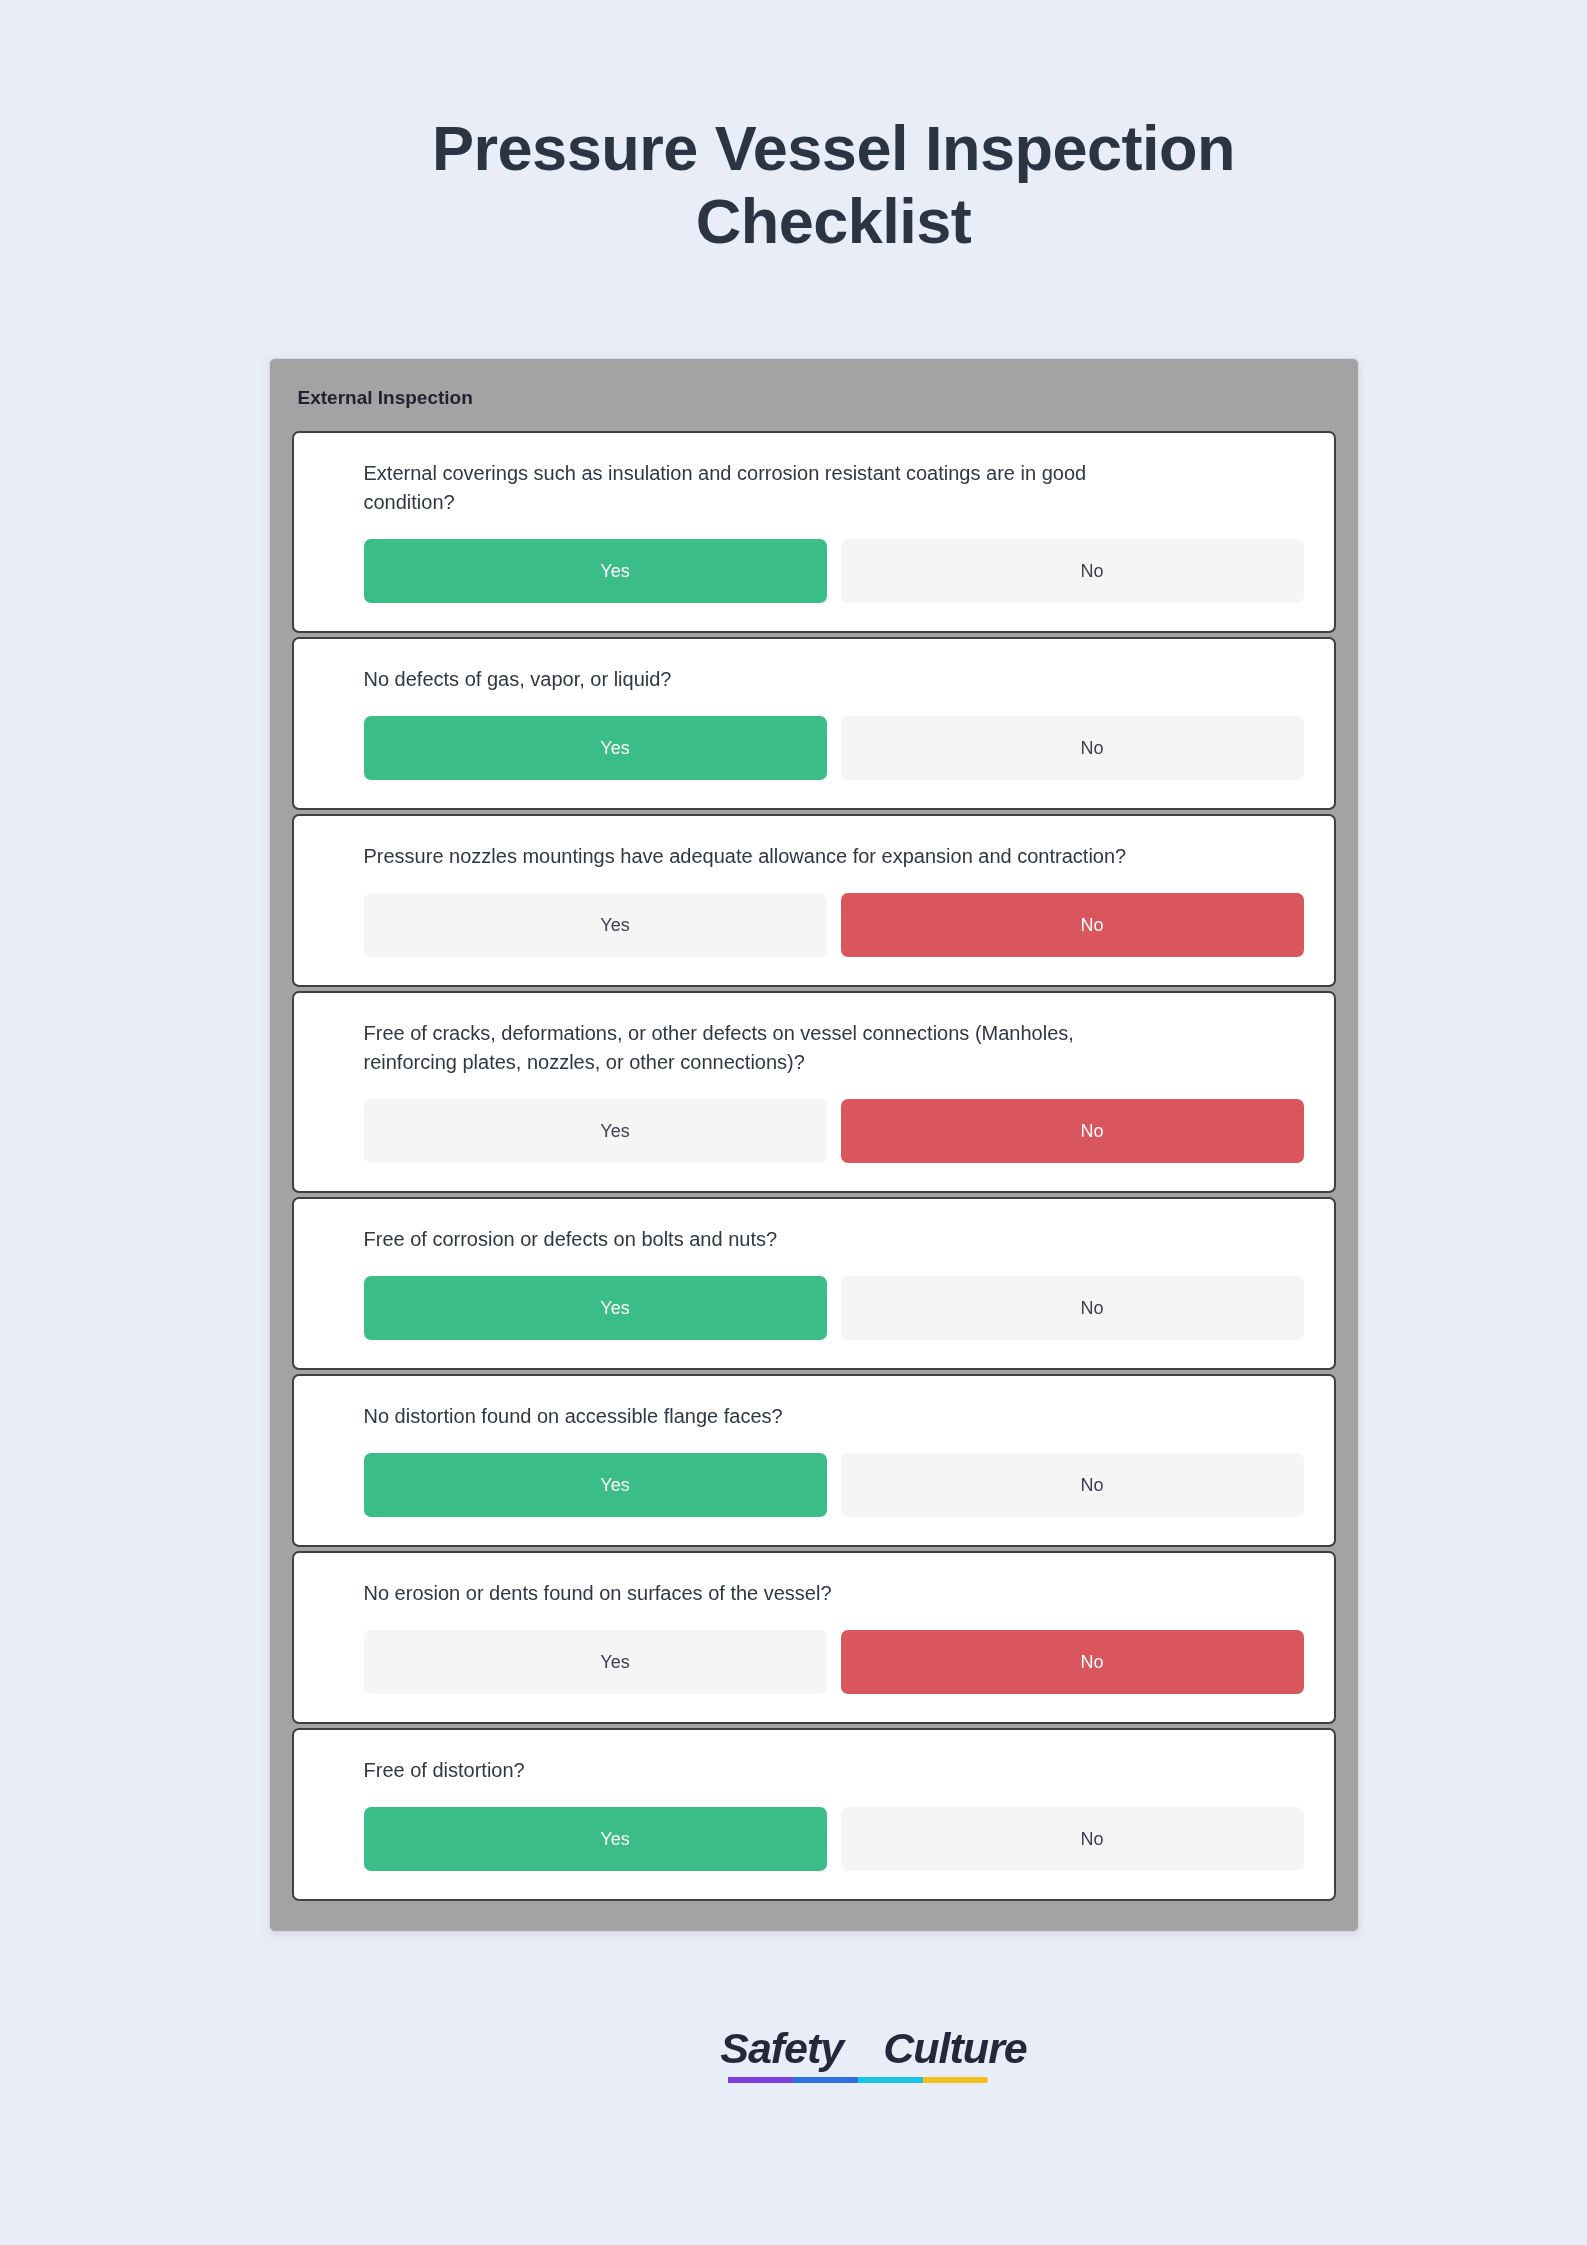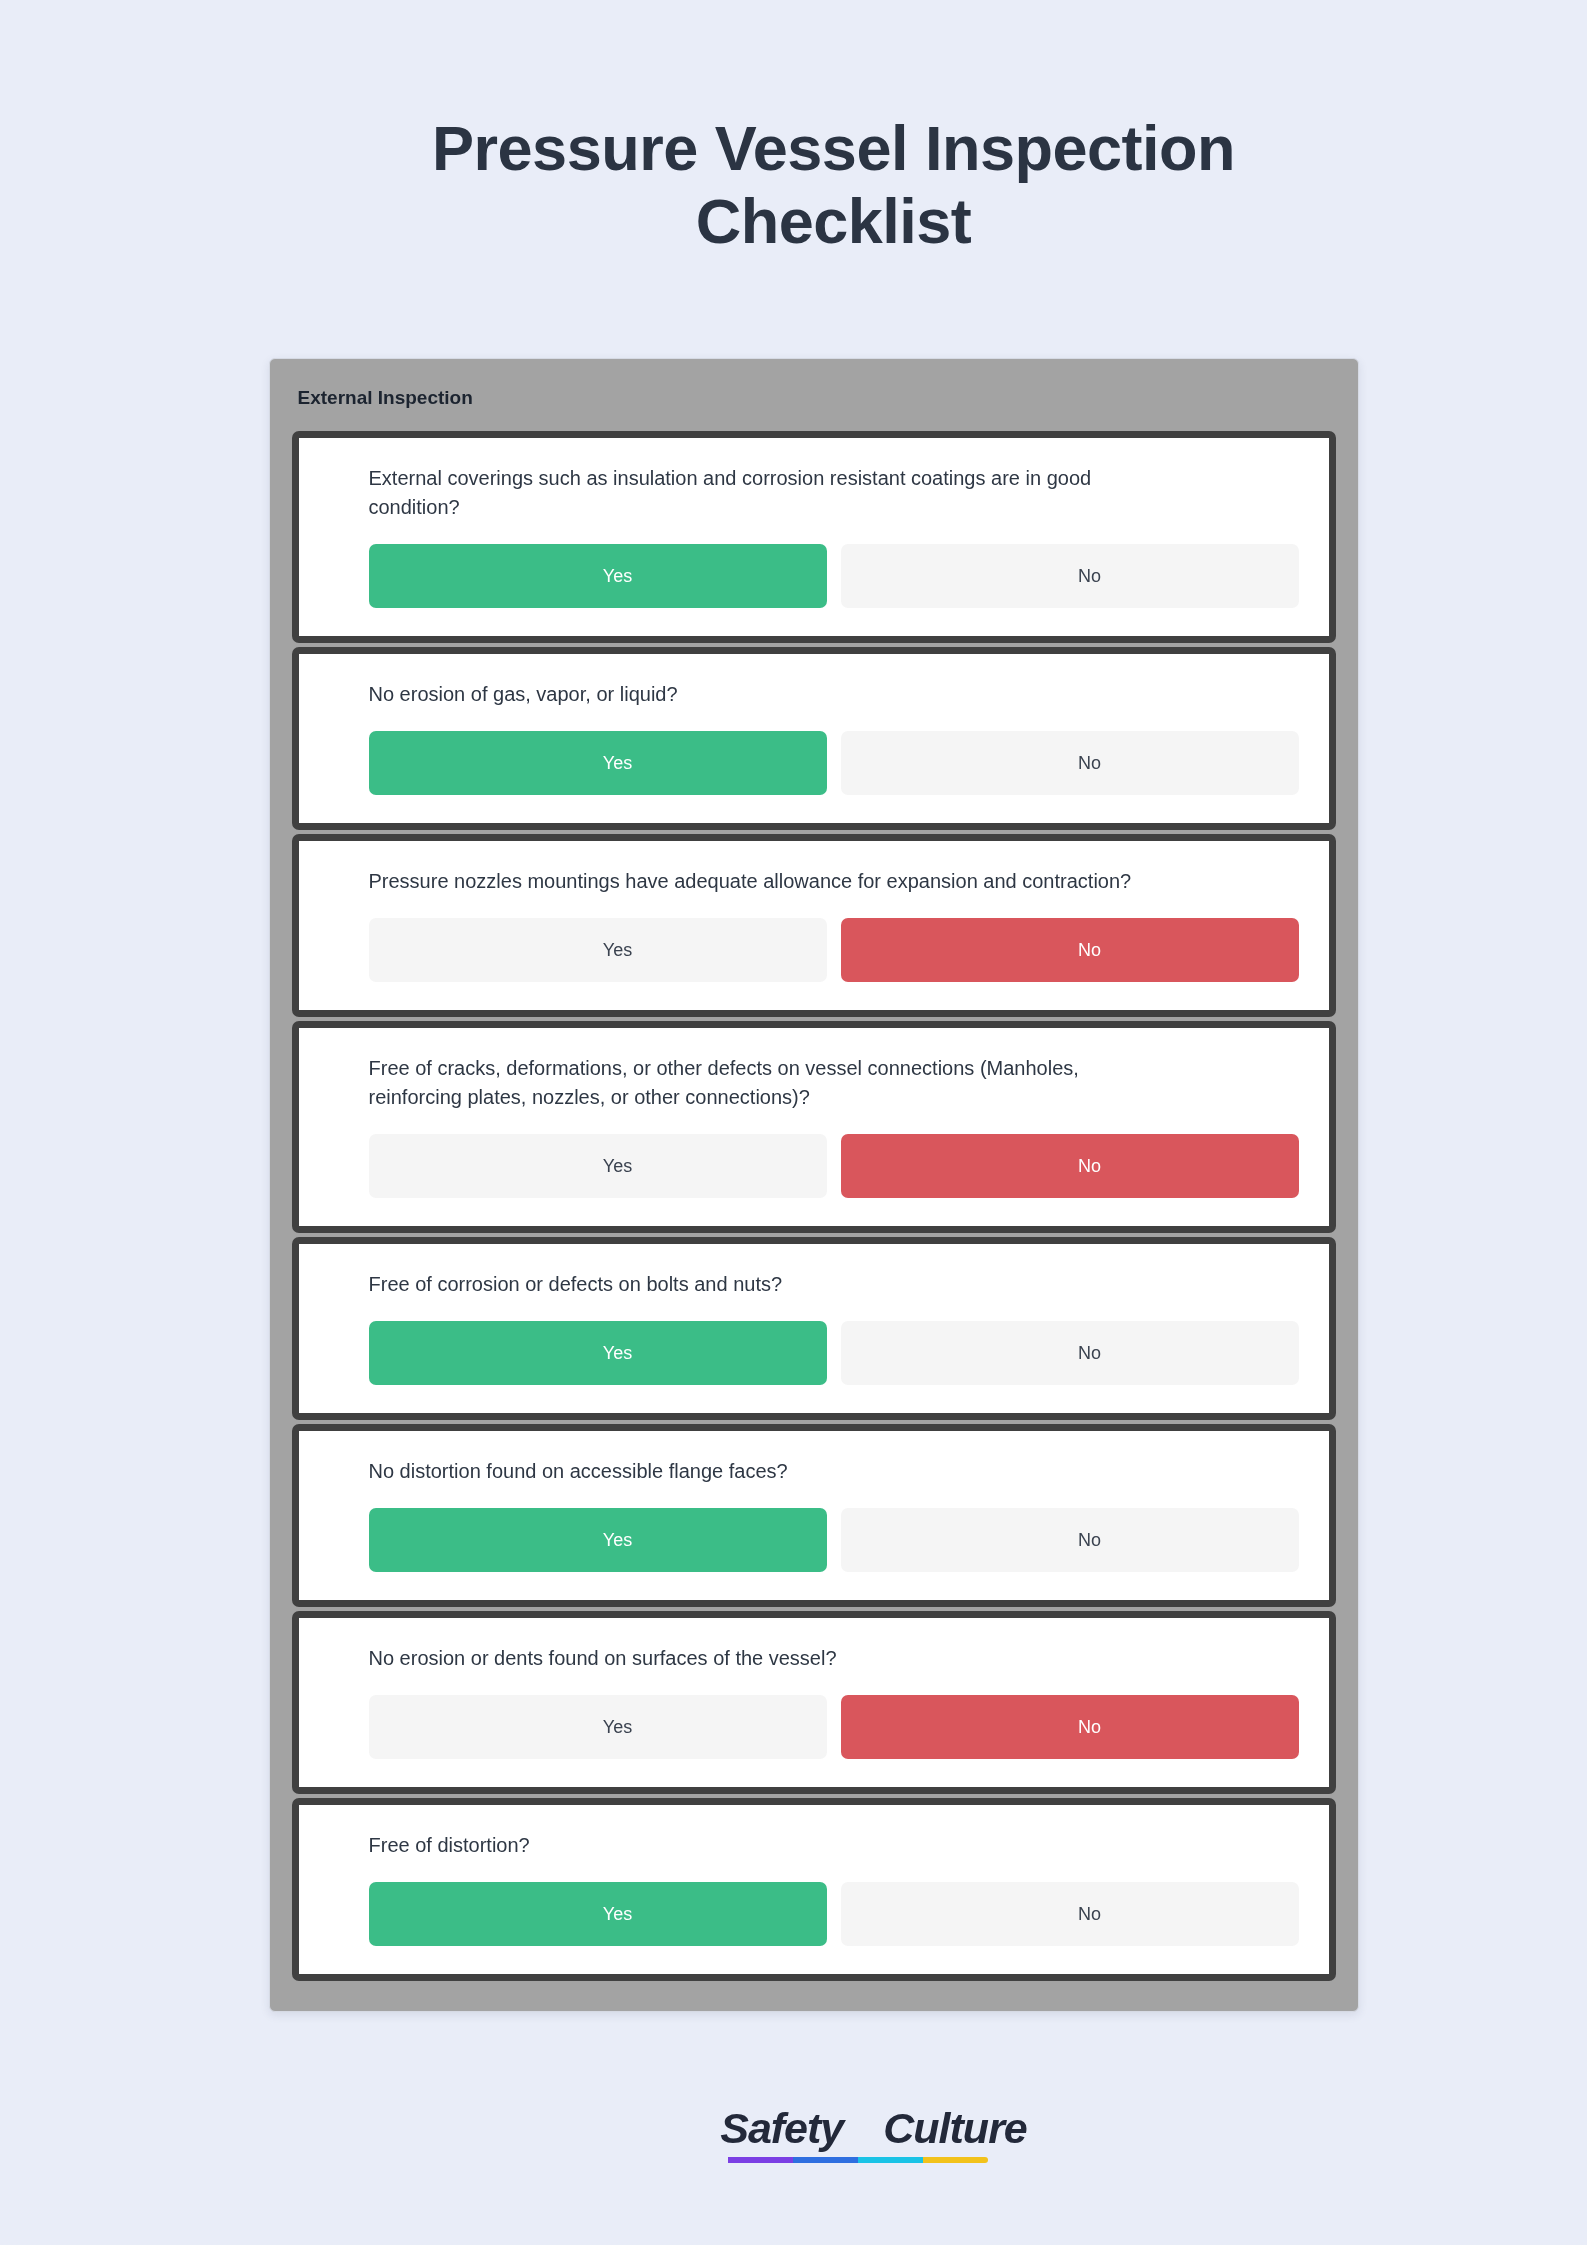--- a/index.html
+++ b/index.html
@@ -41,21 +41,21 @@
     padding: 28px 28px 22px 28px;
     font-size: 19px;
     font-weight: 700;
     color: #1c2430;
   }
   .items {
     padding: 0 4px;
   }
   .item {
     margin: 0 18px 4px 18px;
-    border: 7px solid #404040;
+    border: 2px solid #404040;
     border-radius: 7px;
     background: #fff;
     padding: 26px 30px 28px 30px;
   }
   .question {
     font-size: 20px;
     line-height: 1.45;
     color: #2e3744;
     margin-bottom: 22px;
     max-width: 830px;
@@ -122,21 +122,21 @@
     <div class="card-header">External Inspection</div>
     <div class="items" id="items">
         <div class="item">
           <div class="question">External coverings such as insulation and corrosion resistant coatings are in good condition?</div>
           <div class="answers">
             <div class="answer sel-yes">Yes</div>
             <div class="answer">No</div>
           </div>
         </div>
         <div class="item">
-          <div class="question">No erosion of gas, vapor, or liquid?</div>
+          <div class="question">No defects of gas, vapor, or liquid?</div>
           <div class="answers">
             <div class="answer sel-yes">Yes</div>
             <div class="answer">No</div>
           </div>
         </div>
         <div class="item">
           <div class="question">Pressure nozzles mountings have adequate allowance for expansion and contraction?</div>
           <div class="answers">
             <div class="answer">Yes</div>
             <div class="answer sel-no">No</div>

